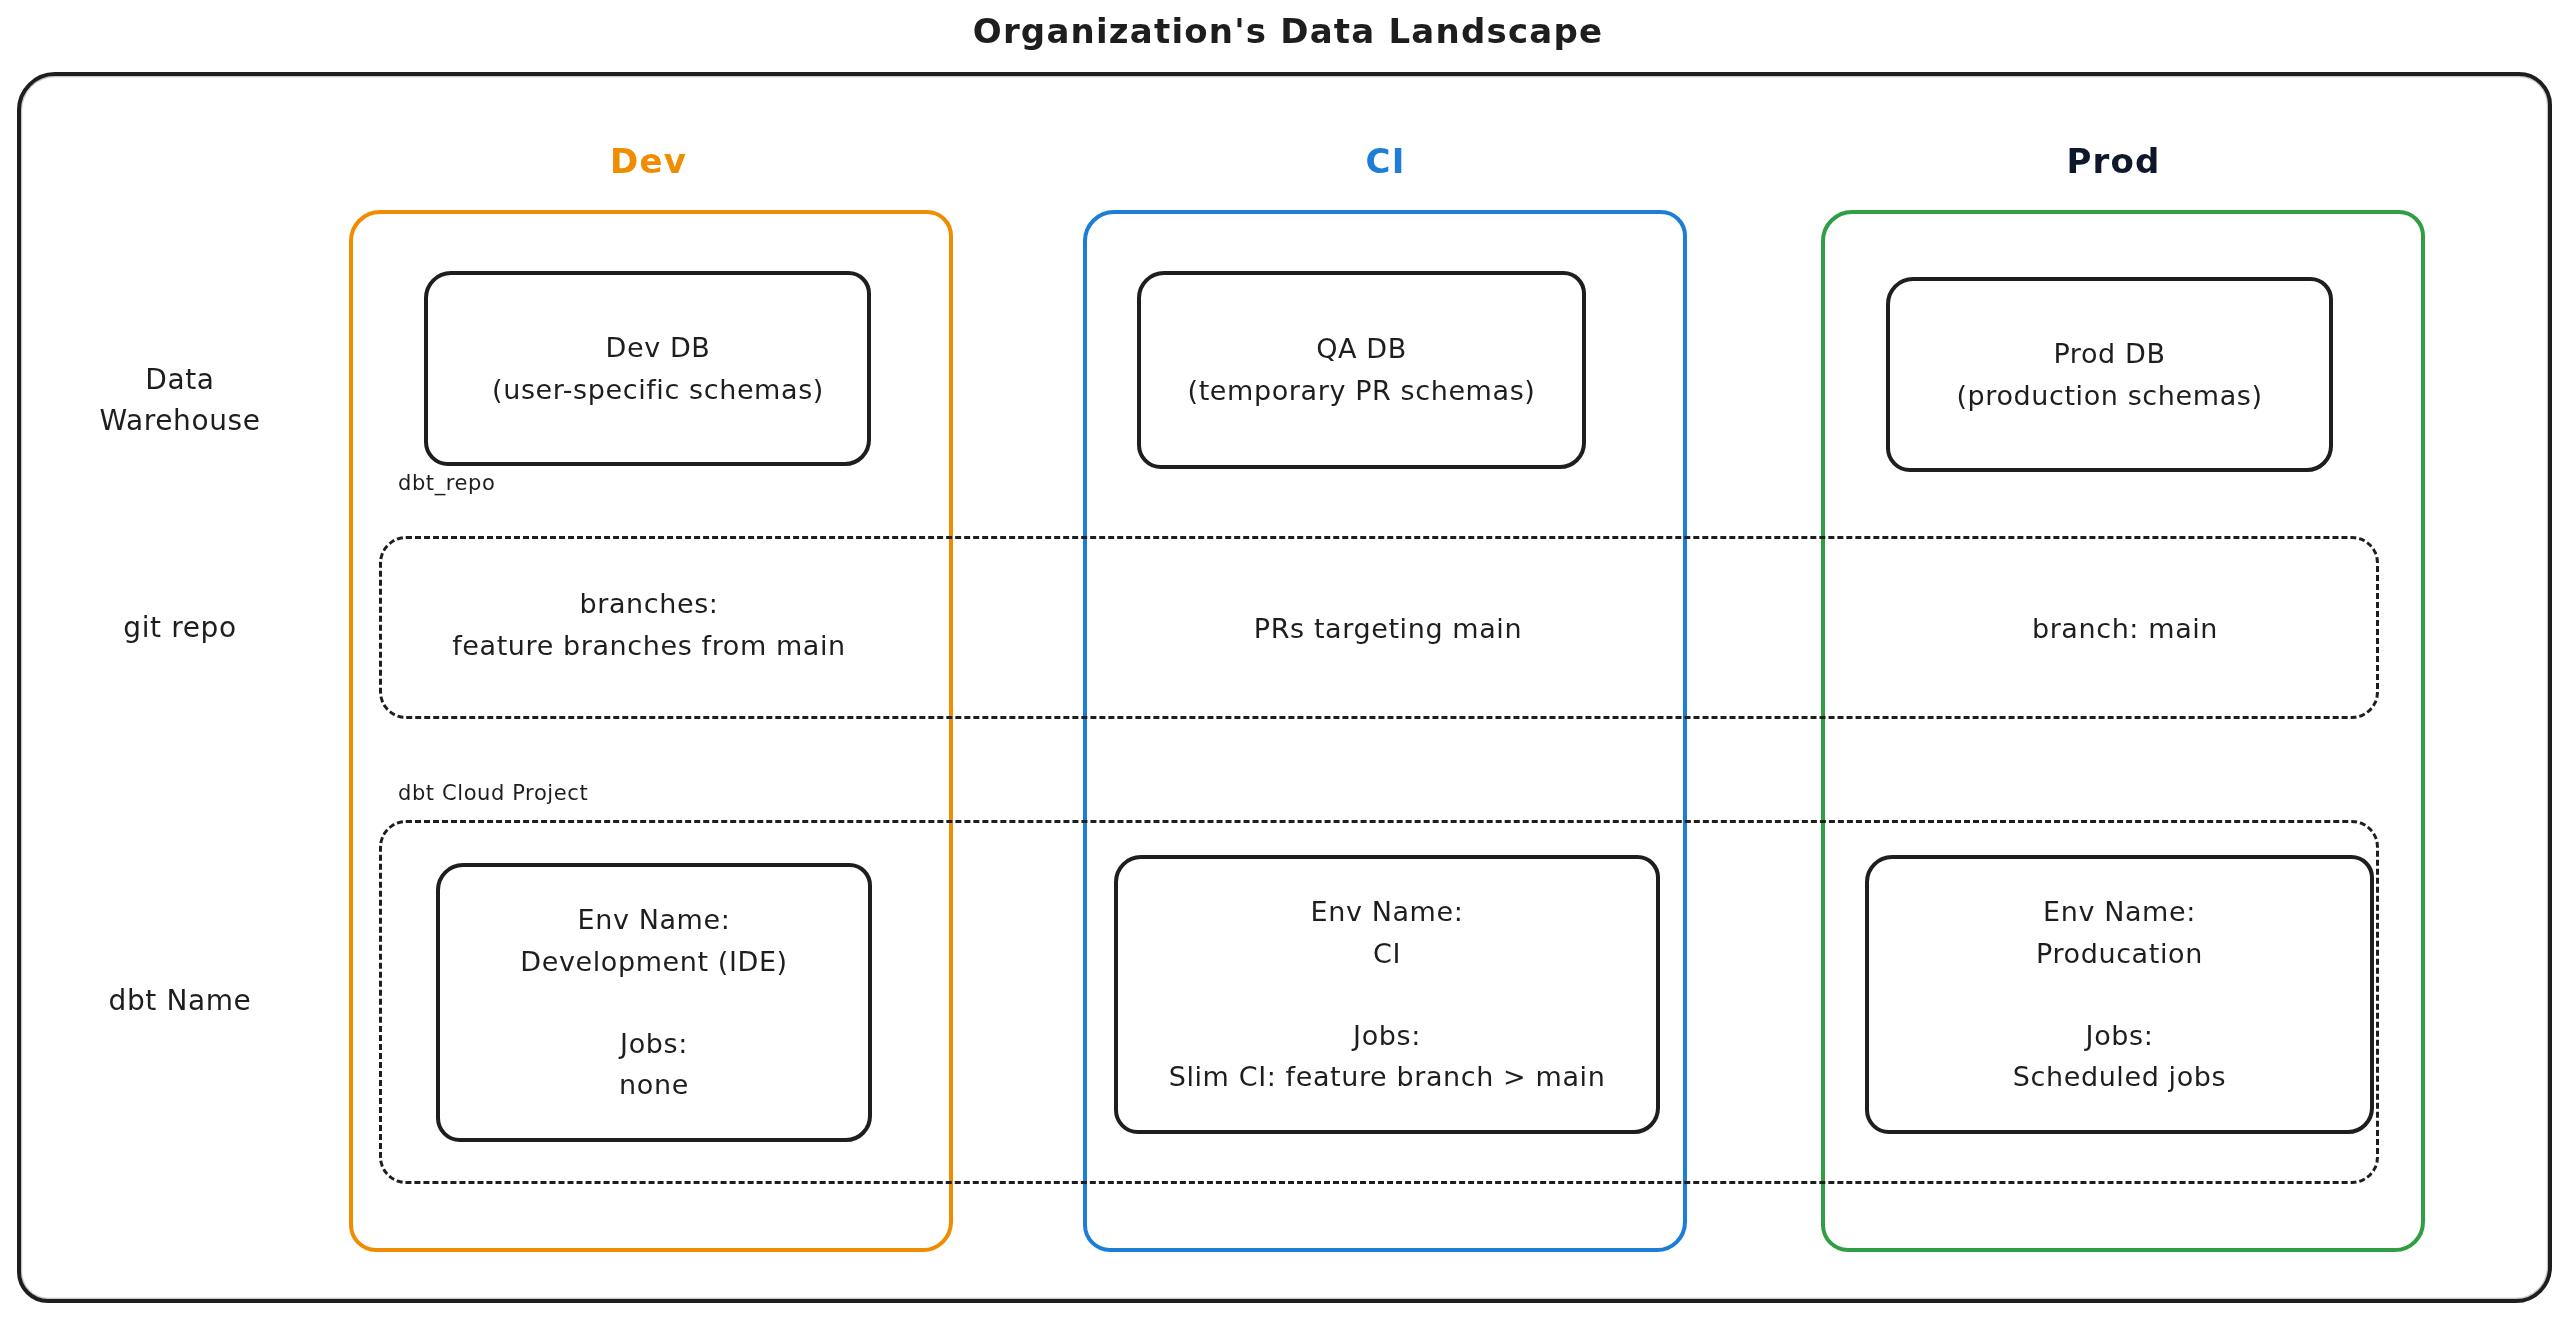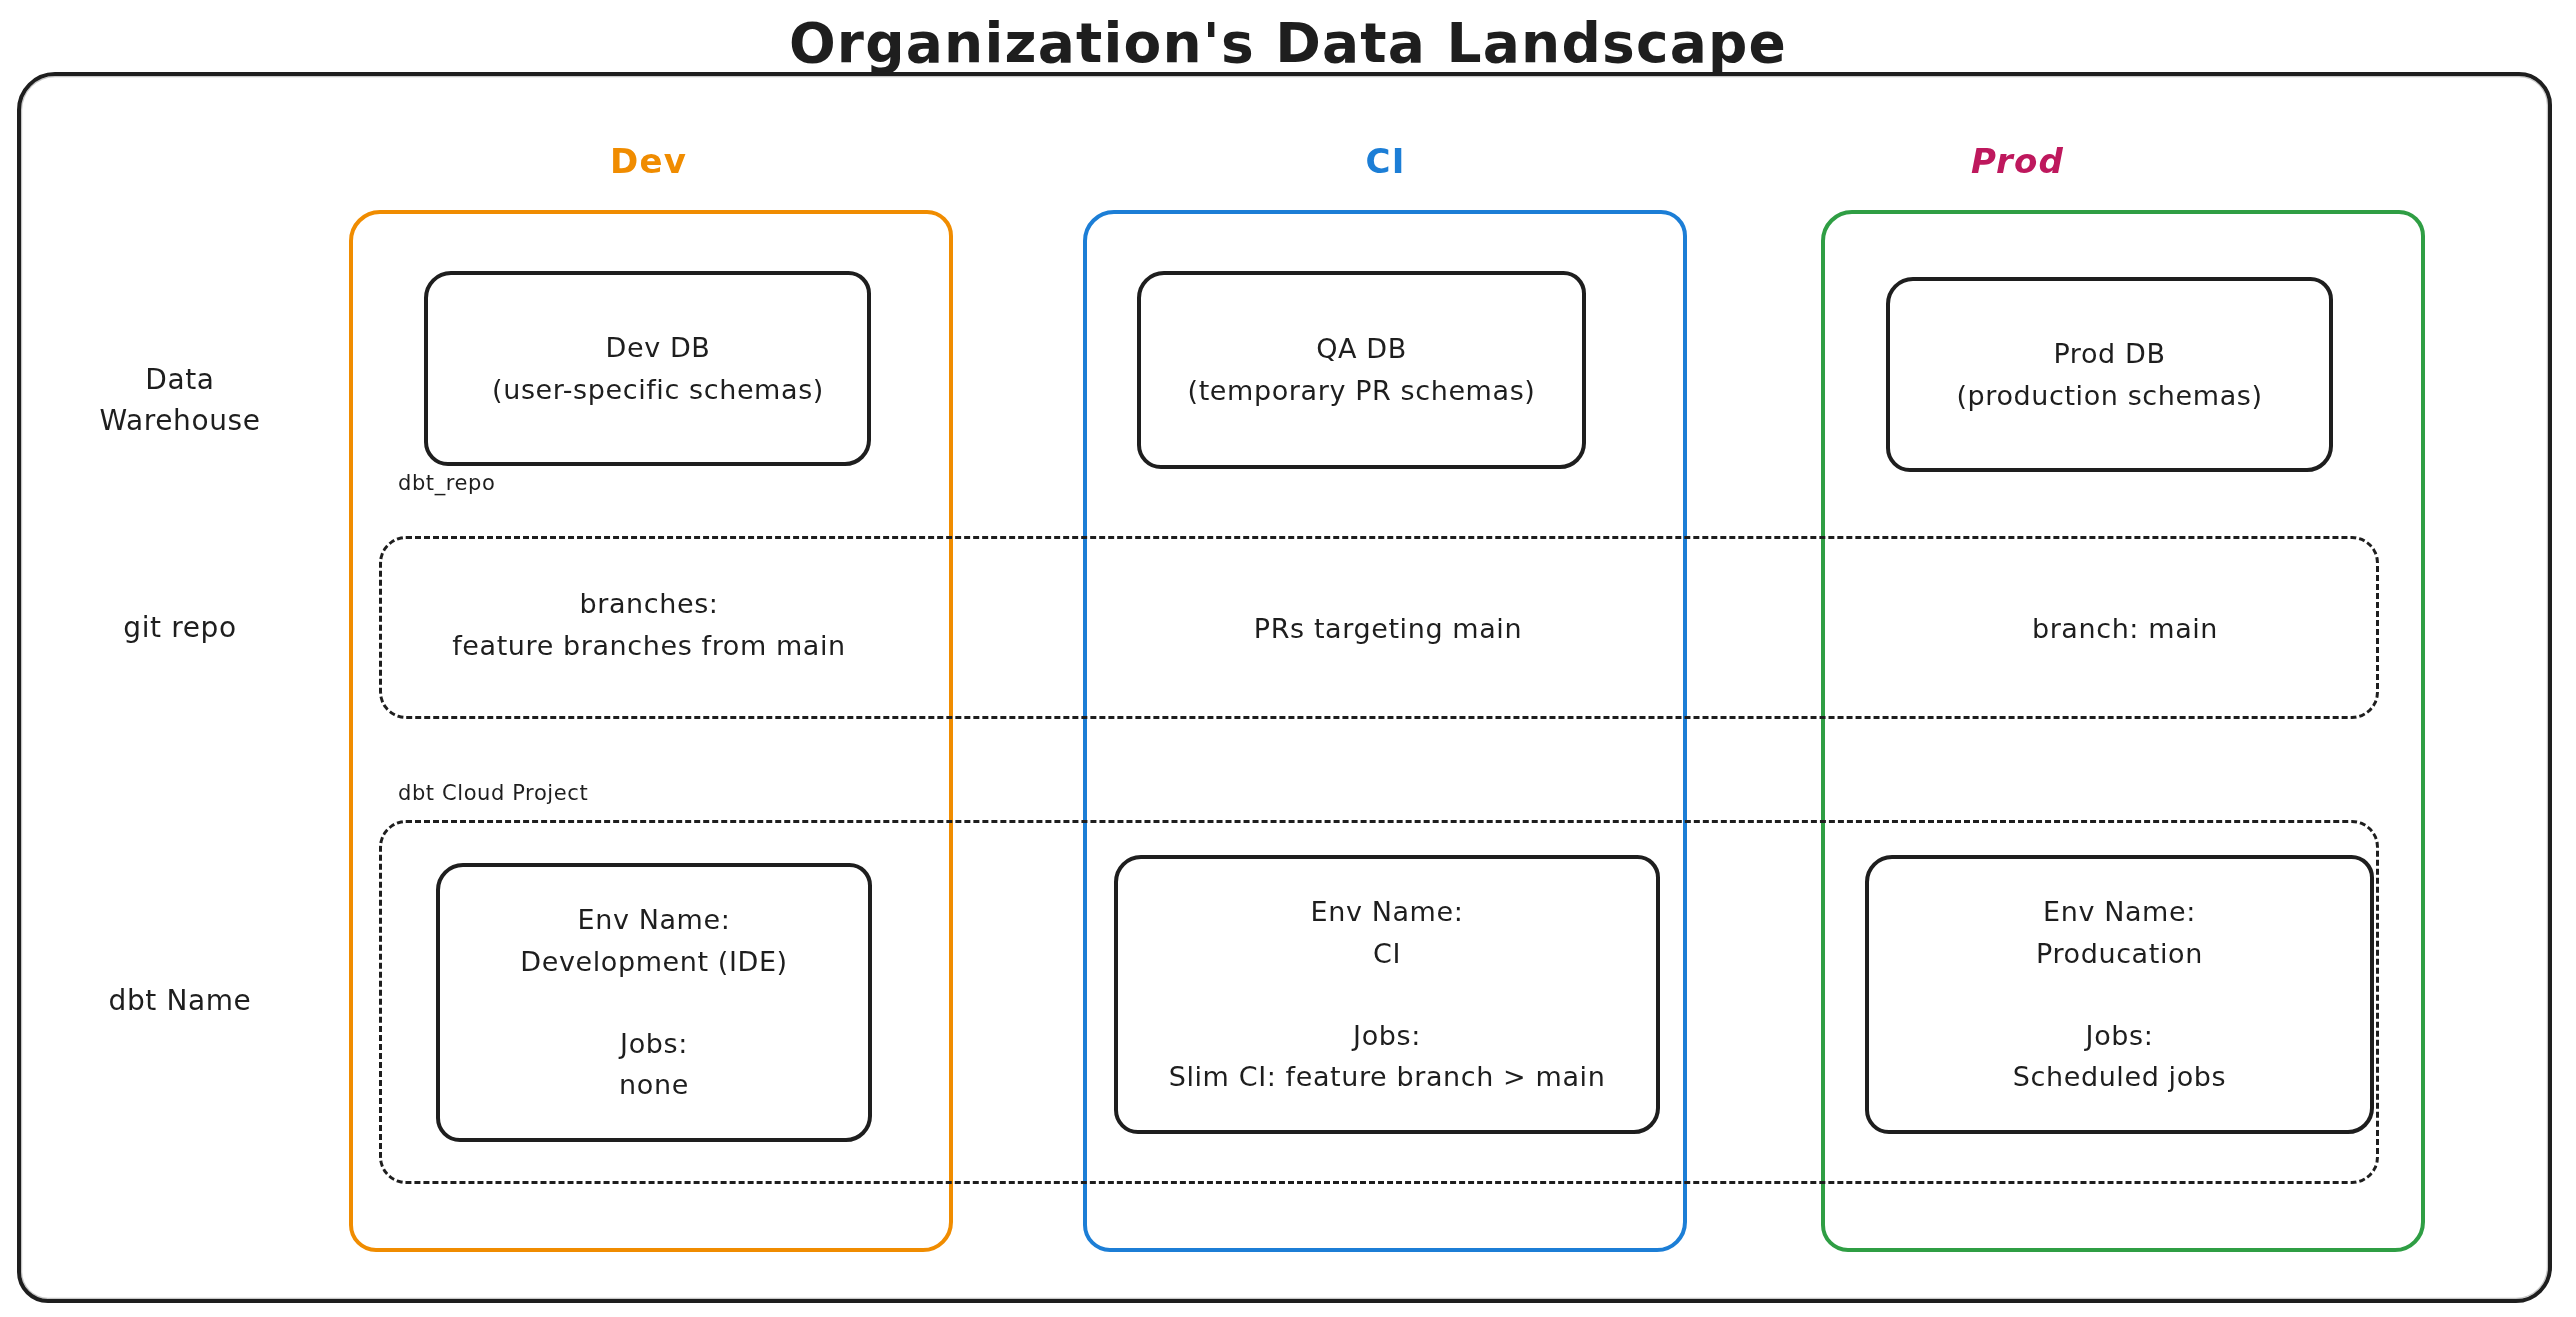--- a/index.html
+++ b/index.html
@@ -8,21 +8,21 @@
     width:2576px;height:1317px;
     background:#ffffff;
     font-family:"DejaVu Sans", sans-serif;
     color:#1e1e1e;
     overflow:hidden;
   }
   .abs{position:absolute;}
   .title{
     top:10.7px;left:0;width:100%;
     text-align:center;
-    font-size:55px;font-weight:600;
+    font-size:34px;font-weight:600;
     letter-spacing:1.2px;
   }
   .outer-frame{
     left:16.6px;top:72px;width:2535px;height:1231px;
     border:4.1px solid #1e1e1e;border-radius:38px 33px 36px 31px;
     box-sizing:border-box;
     box-shadow:0 0 0 1.2px rgba(30,30,30,.25) inset;
   }
   .col-header{
     top:141px;width:237px;
@@ -60,21 +60,21 @@
 <body>
 
 <div class="canvas">
 
   <div class="abs title">Organization's Data Landscape</div>
 
   <div class="abs outer-frame"></div>
 
   <div class="abs col-header" style="left: 530px; color: rgb(240, 140, 0);">Dev</div>
   <div class="abs col-header" style="left: 1267px; color: rgb(28, 126, 214);">CI</div>
-  <div class="abs col-header" style="left: 1899px; color: #be185d; font-style: italic;">Prod</div>
+  <div class="abs col-header" style="left: 1995px; color: #0f172a;">Prod</div>
 
   <div class="abs col-box" style="left: 349px; border-color: rgb(240, 140, 0);"></div>
   <div class="abs col-box" style="left: 1083px; border-color: rgb(28, 126, 214);"></div>
   <div class="abs col-box" style="left: 1821px; border-color: rgb(47, 158, 68);"></div>
 
   <div class="abs row-label" style="top:318px;margin-top:42px;">
     <div>Data</div>
     <div>Warehouse</div>
   </div>
   <div class="abs row-label" style="top:608px;">git repo</div>

